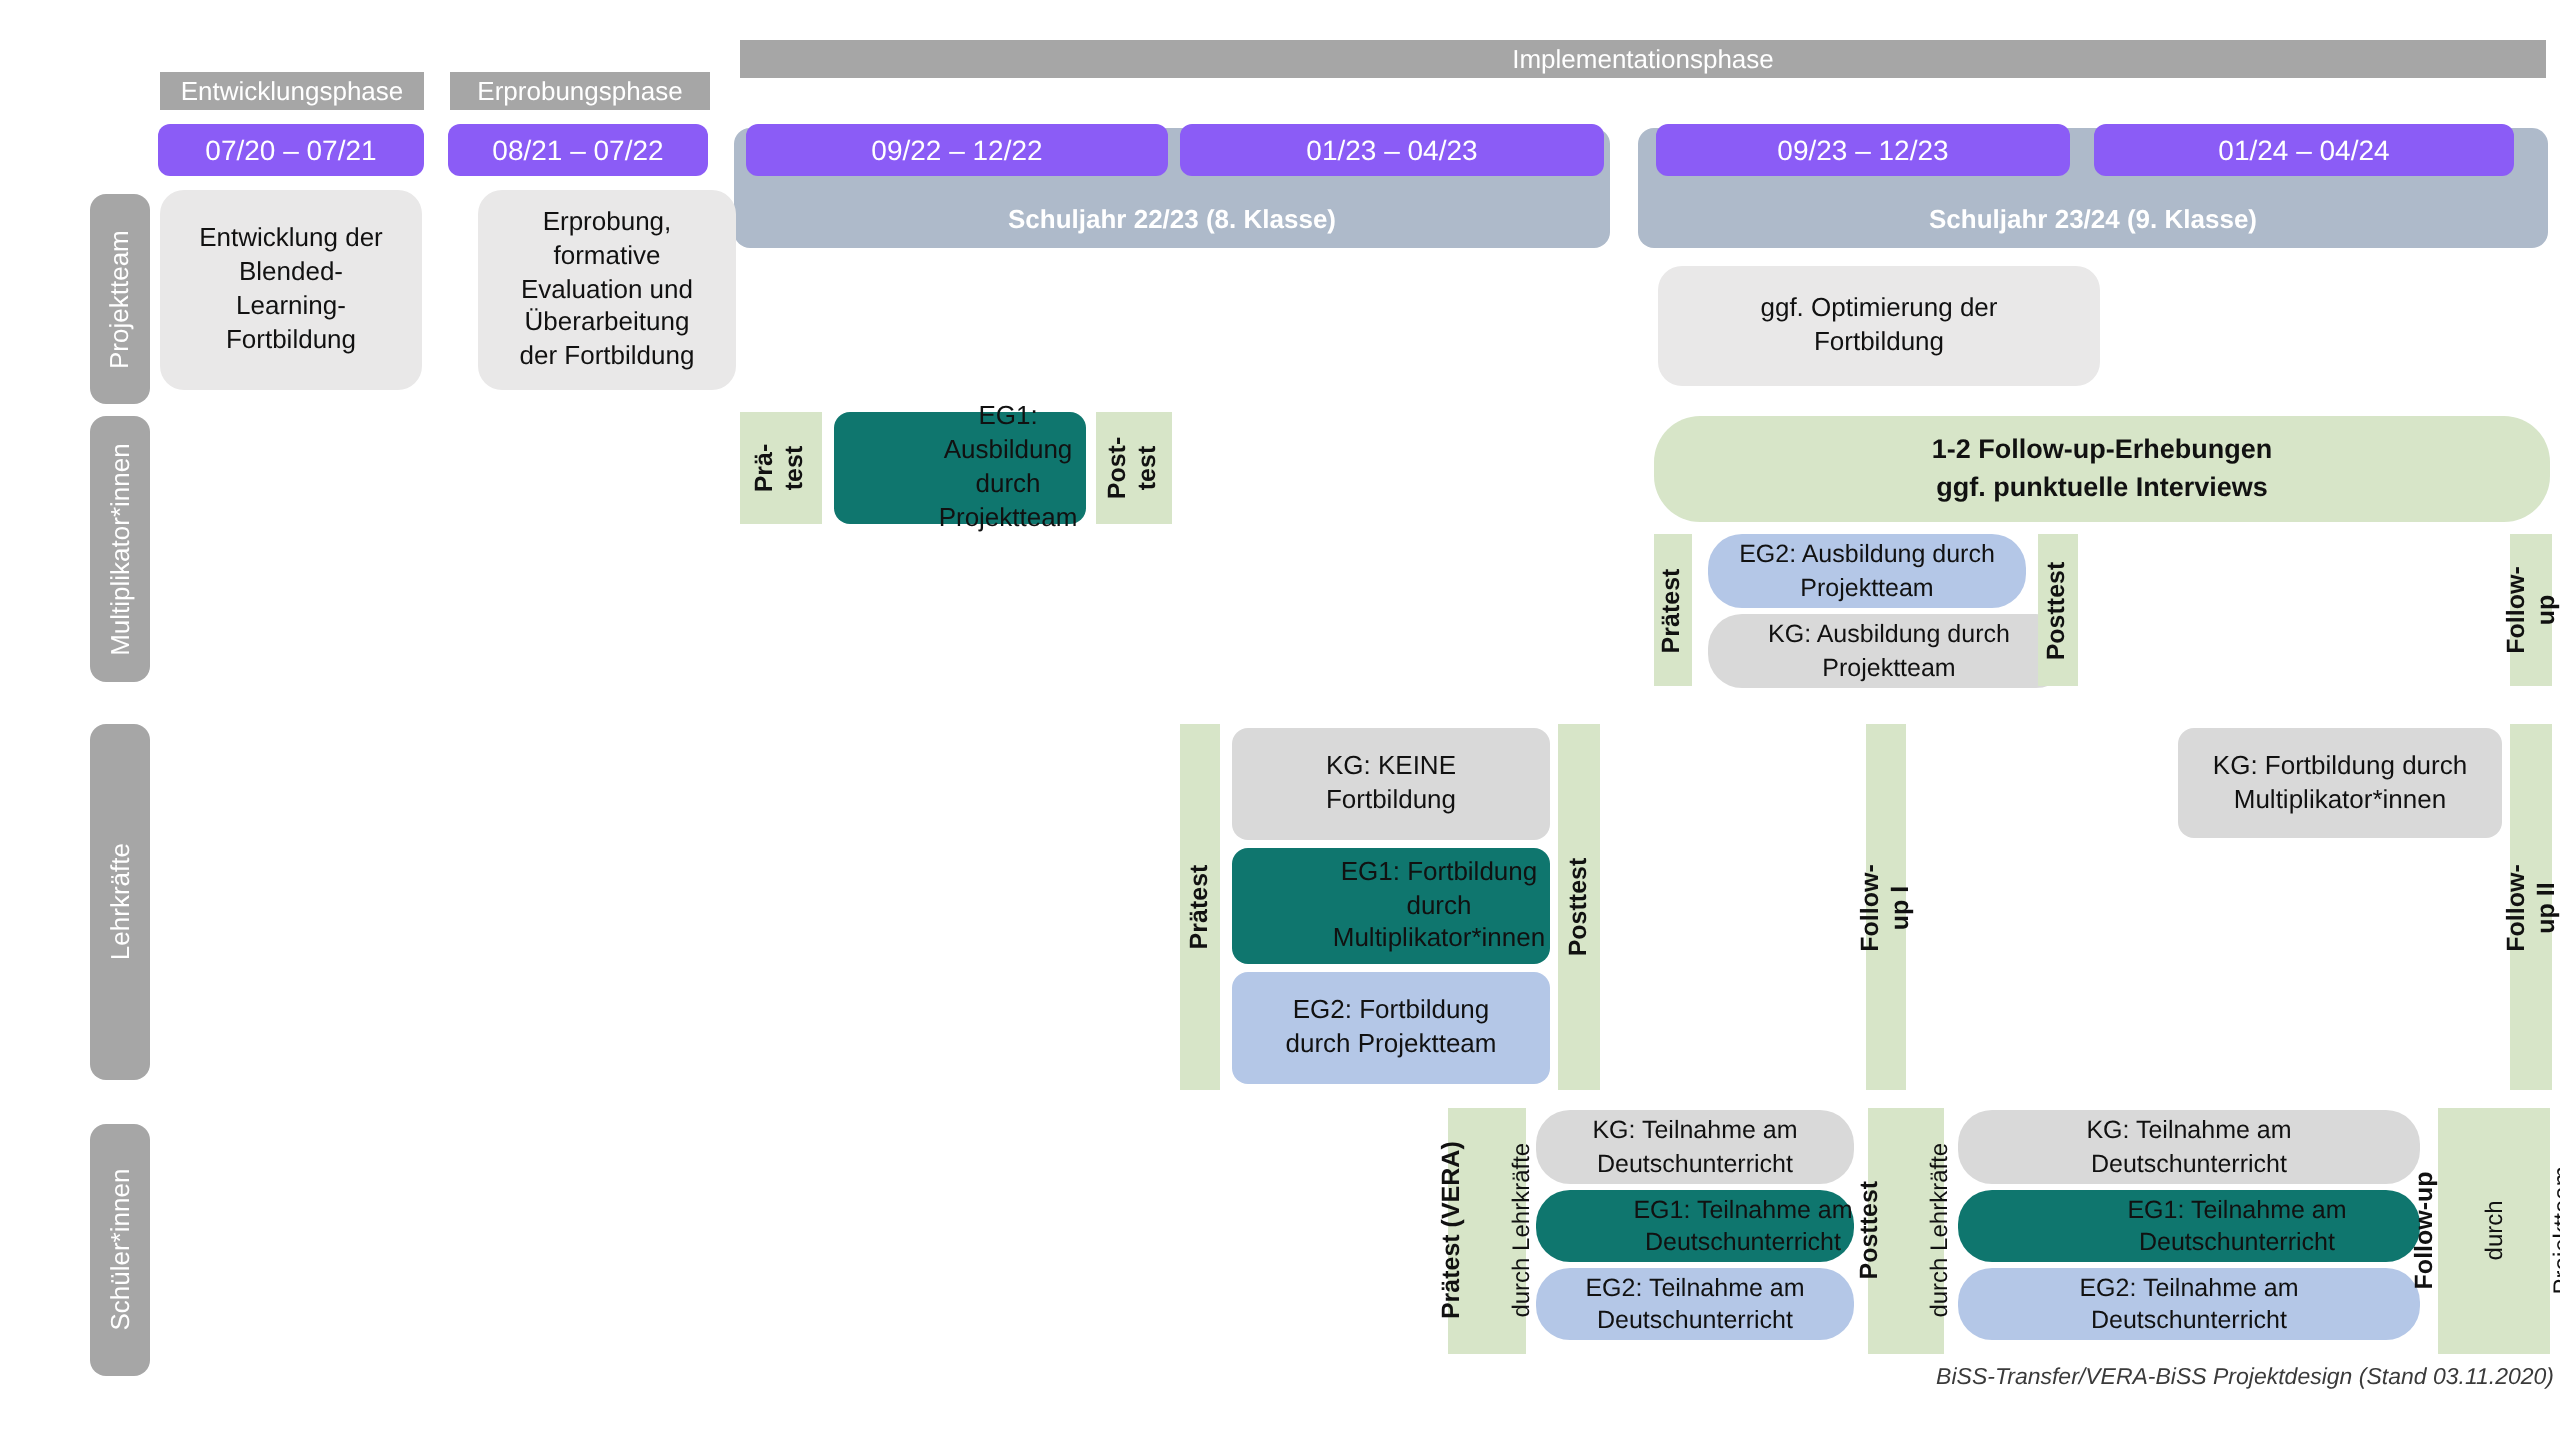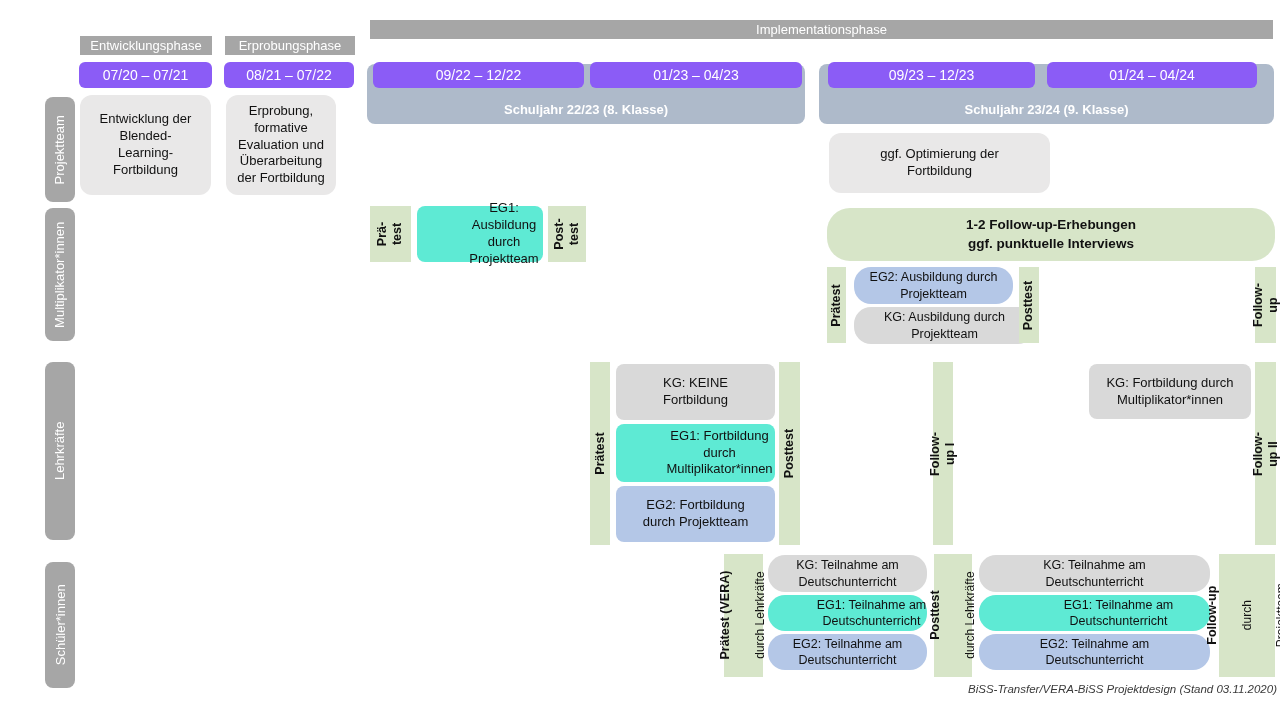--- a/index.html
+++ b/index.html
@@ -11,21 +11,21 @@
   .c { display:flex; align-items:center; justify-content:center; text-align:center; }
   .pre { white-space:pre-line;border-radius:23px; }
   .b { font-weight:bold; }
 
   
   .gbar   { background:#a6a6a6; color:#ffffff; }
   .dbar   { background:#8b5cf6; color:#ffffff; }
   .sybar  { background:#aebaca; color:#ffffff; }
   .lgray  { background:#e9e8e8; color:#111111; }
   .gray   { background:#d9d9d9; color:#111111; }
-  .blue   { background:#5eead4; color:#111111;padding-left:48px; }
+  .blue   { background:#0f766e; color:#111111;padding-left:48px; }
   .lblue  { background:#b4c7e7; color:#111111; }
   .green  { background:#d7e5c8; color:#111111; }
 
   .r6 { border-radius:6px; } .r8 { border-radius:8px; } .r12 { border-radius:12px; }
 
   .phead { font-size:13px; }
   .date  { font-size:14px; }
   .sytext{ align-items:flex-end; padding-bottom:7px; font-size:13px; font-weight:bold; }
 
   .vtext { transform:rotate(-90deg); white-space:pre-line; text-align:center; line-height:1.2; }
@@ -69,21 +69,21 @@
     <span class="vtext">Lehrkräfte</span>
   </div>
   <div class="abs c gbar rowlab r8" style="left:8px;top:562px;width:30px;height:126px">
     <span class="vtext">Schüler*innen</span>
   </div>
 
   <div class="abs c lgray box13 pre r12" style="left:43px;top:95px;width:131px;height:100px">Entwicklung der
 Blended-
 Learning-
 Fortbildung</div>
-  <div class="abs c lgray box13 pre r12" style="left:189px;top:95px;width:110px;height:100px">Erprobung,
+  <div class="abs c lgray box13 pre r12" style="left:202px;top:95px;width:129px;height:100px">Erprobung,
 formative
 Evaluation und
 Überarbeitung
 der Fortbildung</div>
   <div class="abs c lgray box13 pre r12" style="left:792px;top:133px;width:221px;height:60px">ggf. Optimierung der
 Fortbildung</div>
 
   <div class="abs c green" style="left:333px;top:206px;width:41px;height:56px">
     <span class="vtext vbold">Prä-
 test</span>

